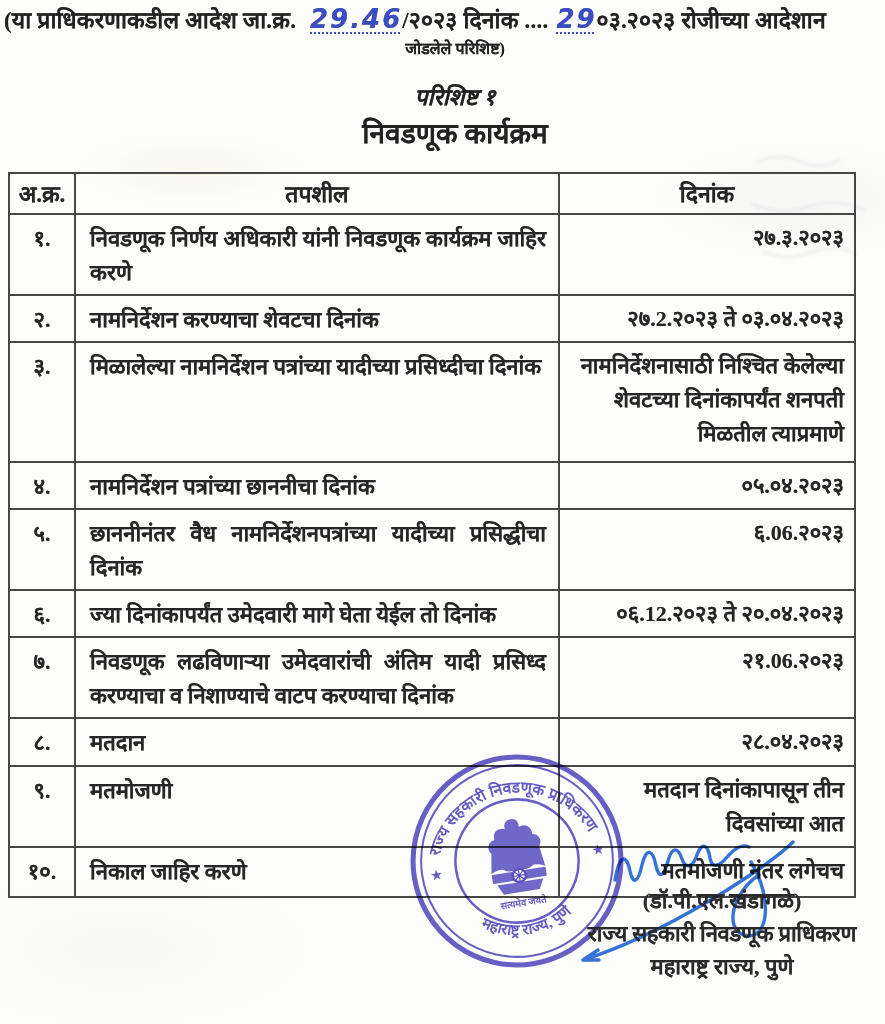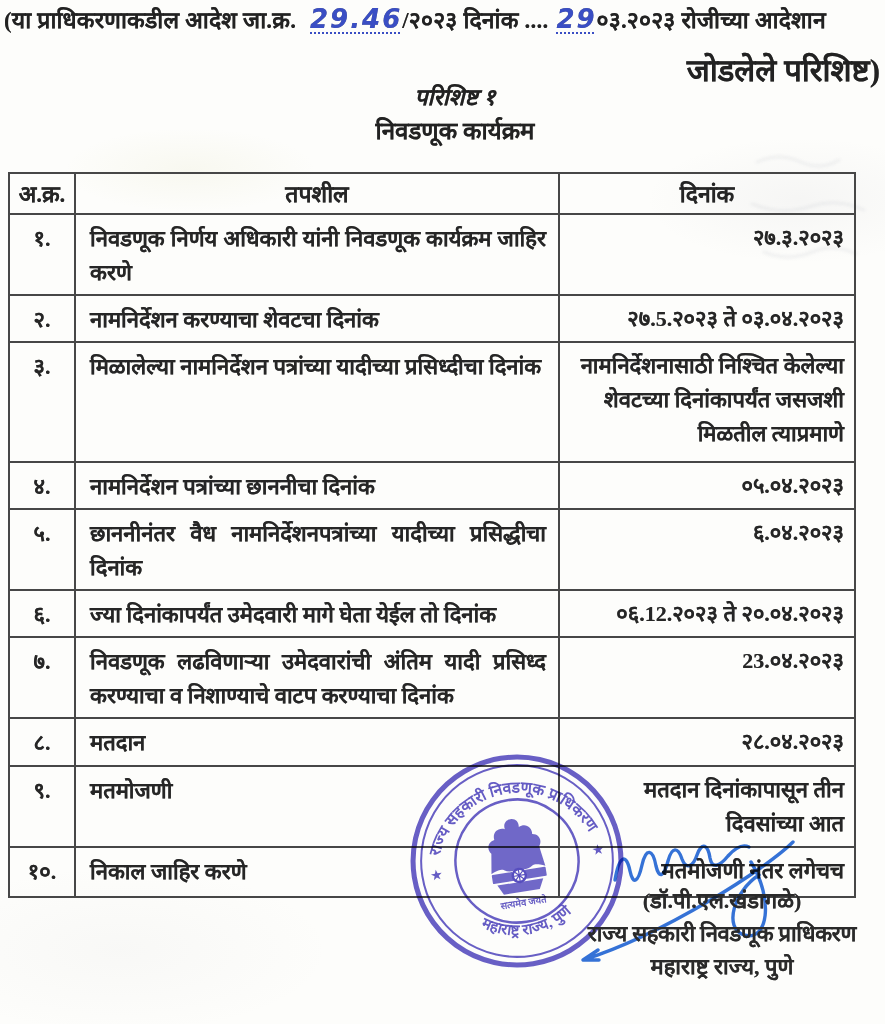--- a/index.html
+++ b/index.html
@@ -27,23 +27,23 @@
   }
   .handwritten {
     font-family: "DejaVu Sans", sans-serif;
     font-style: italic; font-weight: 600;
     color: #3a4ec4; font-size: 26px; letter-spacing: 2px;
     text-decoration: underline dotted 2px #3a4ec4;
     text-underline-offset: 4px;
     margin-left: 8px;
   }
   .center-line { position: absolute; left: 30px; width: 850px; text-align: center; font-weight: 700; }
-  .header-line2 { top: 48px;  font-size: 31px; text-align: right; }
+  .header-line2 { top: 37px;  font-size: 16px; }
   .appendix-title { top: 80px; font-size: 23px; font-style: italic; }
-  .schedule-title { top: 113px; font-size: 24px; }
+  .schedule-title { top: 113px; font-size: 28px; }
 
   
   table.schedule {
     position: absolute; left: 8px; top: 172px; width: 846px;
     border-collapse: collapse; table-layout: fixed;
     font-size: 22px; font-weight: 600; color: #262626;
   }
   table.schedule th, table.schedule td {
     border: 2px solid #474747;
     vertical-align: top;
@@ -128,46 +128,46 @@
     </thead>
     <tbody>
       <tr>
         <td class="sr">१.</td>
         <td class="detail">निवडणूक निर्णय अधिकारी यांनी निवडणूक कार्यक्रम जाहिर करणे</td>
         <td class="date">२७.३.२०२३</td>
       </tr>
       <tr>
         <td class="sr">२.</td>
         <td class="detail">नामनिर्देशन करण्याचा शेवटचा दिनांक</td>
-        <td class="date">२७.5.२०२३ ते ०३.०४.२०२३</td>
+        <td class="date">२७.2.२०२३ ते ०३.०४.२०२३</td>
       </tr>
       <tr>
         <td class="sr">३.</td>
         <td class="detail">मिळालेल्या नामनिर्देशन पत्रांच्या यादीच्या प्रसिध्दीचा दिनांक</td>
-        <td class="date">नामनिर्देशनासाठी निश्चित केलेल्या शेवटच्या दिनांकापर्यंत जसजशी मिळतील त्याप्रमाणे</td>
+        <td class="date">नामनिर्देशनासाठी निश्चित केलेल्या शेवटच्या दिनांकापर्यंत शनपती मिळतील त्याप्रमाणे</td>
       </tr>
       <tr>
         <td class="sr">४.</td>
         <td class="detail">नामनिर्देशन पत्रांच्या छाननीचा दिनांक</td>
         <td class="date">०५.०४.२०२३</td>
       </tr>
       <tr>
         <td class="sr">५.</td>
         <td class="detail">छाननीनंतर वैध नामनिर्देशनपत्रांच्या यादीच्या प्रसिद्धीचा दिनांक</td>
-        <td class="date">६.०४.२०२३</td>
+        <td class="date">६.06.२०२३</td>
       </tr>
       <tr>
         <td class="sr">६.</td>
         <td class="detail">ज्या दिनांकापर्यंत उमेदवारी मागे घेता येईल तो दिनांक</td>
         <td class="date">०६.12.२०२३ ते २०.०४.२०२३</td>
       </tr>
       <tr>
         <td class="sr">७.</td>
         <td class="detail">निवडणूक लढविणाऱ्या उमेदवारांची अंतिम यादी प्रसिध्द करण्याचा व निशाण्याचे वाटप करण्याचा दिनांक</td>
-        <td class="date">23.०४.२०२३</td>
+        <td class="date">२१.06.२०२३</td>
       </tr>
       <tr>
         <td class="sr">८.</td>
         <td class="detail">मतदान</td>
         <td class="date">२८.०४.२०२३</td>
       </tr>
       <tr>
         <td class="sr">९.</td>
         <td class="detail">मतमोजणी</td>
         <td class="date">मतदान दिनांकापासून तीन दिवसांच्या आत</td>

